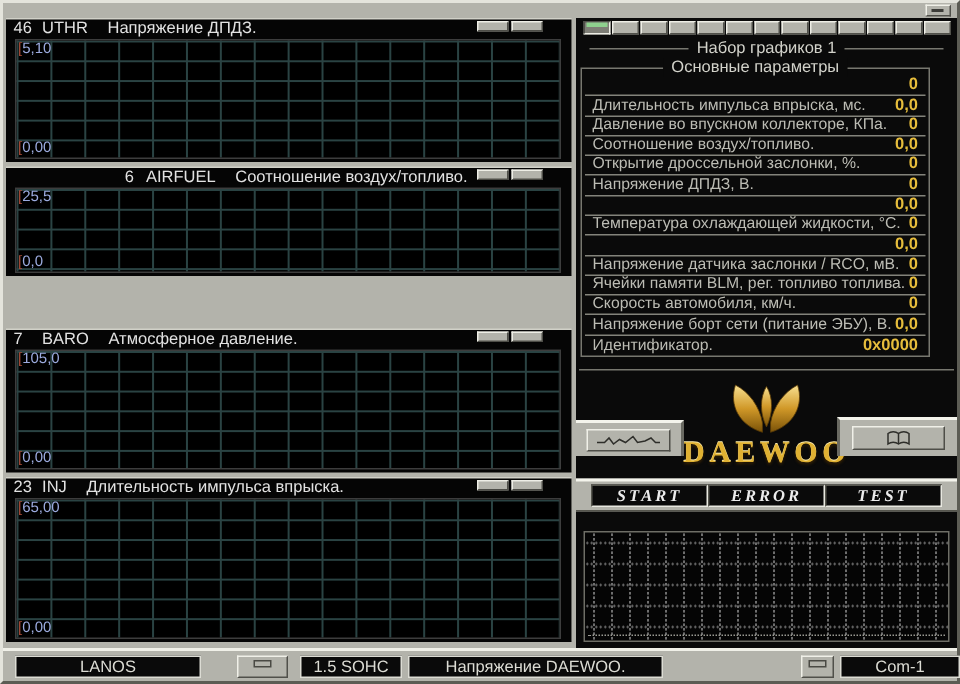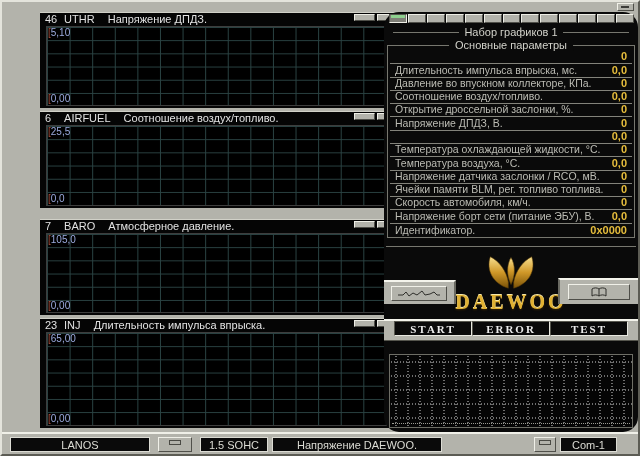--- a/index.html
+++ b/index.html
@@ -7,50 +7,50 @@
   .app{position:absolute;inset:0;background:#b3b3ab;
     border:2px solid;border-color:#e4e4dc #5c5c54 #5c5c54 #e4e4dc;box-sizing:border-box;}
 
   
   .top-strip{position:absolute;left:0;top:0;right:0;height:9px;background:#b3b3ab;}
   .top-btn{position:absolute;right:4px;top:1px;width:17px;height:8px;background:#b3b3ab;
     border:1px solid;border-color:#f0f0e8 #50504a #50504a #f0f0e8;box-sizing:border-box;}
   .top-btn::after{content:"";position:absolute;left:3px;top:2px;width:8px;height:2px;background:#3c3c38;}
 
   
-  .gpanel{position:absolute;left:2px;width:377px;background:#050505;box-shadow:0 -1px 0 rgba(240,240,230,.5);margin-left:36px;}
+  .gpanel{position:absolute;left:2px;width:377px;background:#050505;box-shadow:0 -1px 0 rgba(240,240,230,.5);}
   .ghead{position:relative;height:13px;color:#e2e2e2;font-size:11px;line-height:13px;white-space:nowrap;padding-left:5px;}
   .ghead .gid{display:inline-block;min-width:16px;}
   .ghead .gcode{display:inline-block;margin-right:10px;}
   .hbtns{position:absolute;right:19px;top:1px;display:flex;gap:2px;}
   .mini-btn{width:21px;height:7px;background:#b3b3ab;border:1px solid;
     border-color:#eeeee6 #4e4e48 #4e4e48 #eeeee6;box-sizing:border-box;}
   .plot{position:absolute;left:6px;right:7px;top:13px;bottom:2px;background:#000;
     border:1px solid #3d3d3d;box-sizing:border-box;
     background-image:linear-gradient(to right,#2a4343 1px,transparent 1px),
                      linear-gradient(to bottom,#2a4343 1px,transparent 1px);
     background-size:22.6px 13.2px;padding-left:10px;}
   .ylab{position:absolute;left:1px;font-size:10px;color:#9cabdf;line-height:10px;}
   .ylab .brk{color:#a84c38;}
   .ymax{top:1px;} .ymin{bottom:1px;}
 
   
-  .rightcol{position:absolute;left:382px;top:10px;width:254px;height:420px;background:#0a0a0a;border-radius:15px;}
+  .rightcol{position:absolute;left:382px;top:10px;width:254px;height:420px;background:#0a0a0a;}
   .tabs{position:absolute;top:2px;left:5px;right:4px;height:9px;display:flex;gap:1px;}
   .tab{flex:1;background:#b3b3ab;border:1px solid;border-color:#eeeee6 #50504a #50504a #eeeee6;box-sizing:border-box;}
   .tab.active{background:#7e7e76;border-color:#50504a #eeeee6 #eeeee6 #50504a;position:relative;}
   .tab.active::after{content:"";position:absolute;left:1px;right:1px;top:0;height:3px;background:#8ed08e;}
 
   .hlegend{position:absolute;left:4px;right:4px;display:flex;align-items:center;
     color:#d2d2ca;font-size:11px;white-space:nowrap;}
   .hlegend::before,.hlegend::after{content:"";flex:1;height:1px;background:#77776f;margin:0 5px;}
   .legend-set{top:14px;}
   .legend-stream{top:330px;}
 
-  .paramsbox{position:absolute;top:33px;left:3px;right:3px;height:193px;
+  .paramsbox{position:absolute;top:33px;left:3px;right:18px;height:193px;
     border:1px solid #77776f;box-sizing:border-box;}
   .paramsbox .gb-label{position:absolute;top:-7px;left:50%;transform:translateX(-50%);
     background:#0a0a0a;padding:0 6px;color:#d2d2ca;font-size:11px;white-space:nowrap;}
   .prows{position:absolute;inset:5px 2px 0 2px;display:grid;grid-template-rows:repeat(14,1fr);}
   .prow{position:relative;border-bottom:1px solid #83837b;}
   .prow:last-child{border-bottom:none;}
   .plabel{position:absolute;left:5px;bottom:1px;font-size:10.5px;color:#bcbcb4;white-space:nowrap;}
   .pvalue{position:absolute;right:5px;bottom:1px;font-size:11px;font-weight:bold;color:#e6bd3c;}
   .outer-bottom{position:absolute;top:234px;left:2px;right:2px;height:1px;background:#77776f;}
 
@@ -63,21 +63,21 @@
     display:flex;align-items:center;justify-content:center;}
   .pedestal-left{top:268px;left:0;width:72px;height:24px;border-right:2px solid #6a6a62;}
   .pedestal-right{top:266px;right:0;width:80px;height:26px;border-left:2px solid #6a6a62;}
   .tool-btn{width:56px;height:15px;background:#b3b3ab;border:1px solid;
     border-color:#f0f0e8 #4e4e48 #4e4e48 #f0f0e8;box-sizing:border-box;
     display:flex;align-items:center;justify-content:center;}
   .pedestal-right .tool-btn{width:62px;height:16px;}
 
   .cmd-bar{position:absolute;top:307px;left:0;right:0;height:22px;background:#b3b3ab;
     border-top:2px solid #f4f4ec;border-bottom:1px solid #55554d;box-sizing:border-box;
-    display:flex;align-items:flex-start;justify-content:space-between;padding:0 10px;}
+    display:flex;align-items:center;justify-content:space-between;padding:0 10px;font-style:italic;}
   .cmd-btn{flex:1;height:15px;background:#0a0a0a;color:#ececec;text-align:center;
     font-family:"Liberation Serif",serif;font-weight:bold;font-size:11px;line-height:15px;
     letter-spacing:2px;border:1px solid;border-color:#56564e #e8e8e0 #e8e8e0 #56564e;box-sizing:border-box;}
 
   .stream-grid{position:absolute;top:342px;left:5px;right:5px;height:74px;background:#050505;
     border:1px solid #6e6e66;box-sizing:border-box;
     background-image:radial-gradient(circle,#6e6e6e 0.8px,transparent 0.9px),
                      radial-gradient(circle,#6e6e6e 0.8px,transparent 0.9px);
     background-size:3px 14px,12px 3px;}
   .stream-grid::after{content:"";position:absolute;left:2px;right:2px;bottom:3px;border-bottom:1px dotted #9a9a92;}
@@ -85,26 +85,26 @@
   
   .statusbar{position:absolute;left:0;right:0;bottom:0;height:22px;background:#b3b3ab;
     border-top:2px solid #f0f0e8;box-sizing:border-box;}
   .sfield{position:absolute;top:3px;height:15px;background:#0a0a0a;color:#dcdcd4;font-size:11px;
     display:flex;align-items:center;justify-content:center;box-sizing:border-box;
     border:1px solid;border-color:#50504a #ececе4 #ececе4 #50504a;white-space:nowrap;}
   .sbtn{position:absolute;top:3px;height:15px;background:#b3b3ab;box-sizing:border-box;
     border:1px solid;border-color:#f0f0e8 #50504a #50504a #f0f0e8;}
   .sbtn::after{content:"";position:absolute;left:50%;top:2px;transform:translateX(-50%);
     width:10px;height:3px;border:1px solid #4a4a44;}
-  .f-model{left:8px;width:140px;}
+  .f-model{left:8px;width:124px;}
   .b-1{left:156px;width:34px;}
   .f-engine{left:198px;width:68px;}
   .f-mode{left:270px;width:170px;}
   .b-2{left:532px;width:22px;}
-  .f-port{left:558px;width:57px;}
+  .f-port{left:558px;width:80px;}
 </style>
 </head>
 <body>
 
 <div class="app">
 
   <div class="top-strip">
     <div class="top-btn"></div>
   </div>
 
@@ -117,21 +117,21 @@
         <span class="mini-btn"></span>
         <span class="mini-btn"></span>
       </span>
     </div>
     <div class="plot">
       <span class="ylab ymax"><span class="brk">[</span><span>5,10</span></span>
       <span class="ylab ymin"><span class="brk">[</span><span>0,00</span></span>
     </div>
   </div>
 
-  <div class="gpanel" style="top:110px;height:96px;">
+  <div class="gpanel" style="top:110px;height:72px;text-align:center;">
     <div class="ghead">
       <span class="gid">6</span>
       <span class="gcode">AIRFUEL</span>
       <span>Соотношение воздух/топливо.</span>
       <span class="hbtns">
         <span class="mini-btn"></span>
         <span class="mini-btn"></span>
       </span>
     </div>
     <div class="plot">
@@ -221,21 +221,20 @@
             <span class="pvalue">0</span>
           </div>
         <div class="prow">
             <span class="pvalue">0,0</span>
           </div>
         <div class="prow">
             <span class="plabel">Температура охлаждающей жидкости, °С.</span>
             <span class="pvalue">0</span>
           </div>
         <div class="prow">
-            <span class="plabel">Температура воздуха, °С.</span>
             <span class="pvalue">0,0</span>
           </div>
         <div class="prow">
             <span class="plabel">Напряжение датчика заслонки / RCO, мВ.</span>
             <span class="pvalue">0</span>
           </div>
         <div class="prow">
             <span class="plabel">Ячейки памяти BLM, рег. топливо топлива.</span>
             <span class="pvalue">0</span>
           </div>

